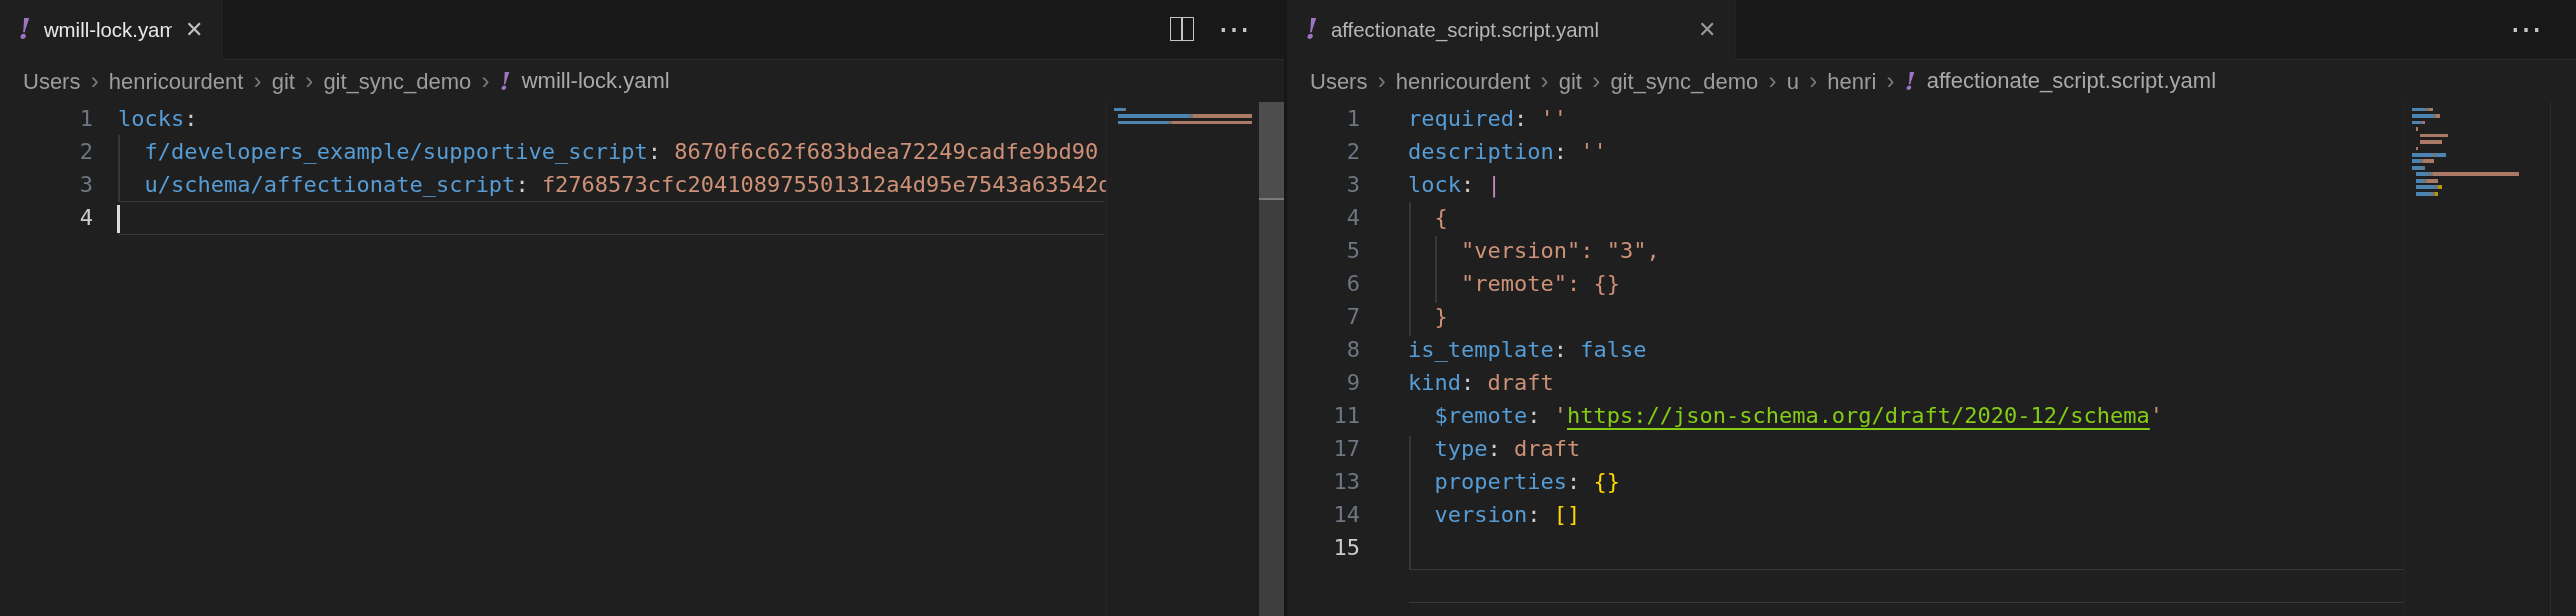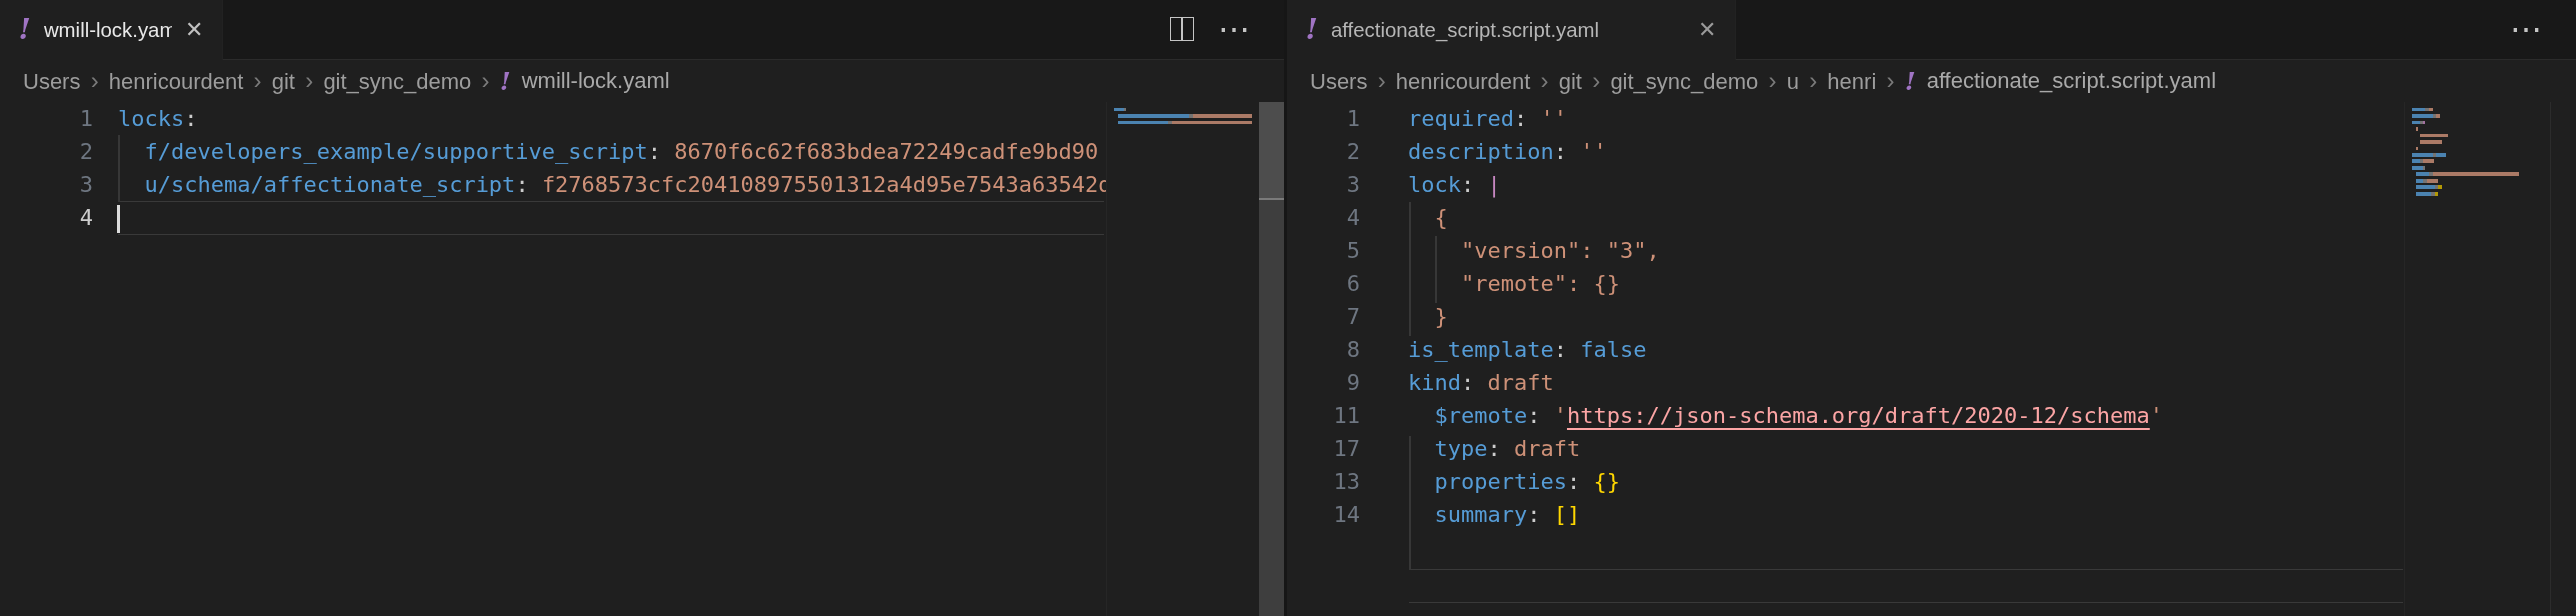--- a/index.html
+++ b/index.html
@@ -56,21 +56,21 @@
   .code { flex:1; overflow:hidden; }
   .pane-left  .code { padding-left:25px; }
   .pane-right .code { padding-left:48px; }
 
   .sk  { color:#569cd6; }
   .sp  { color:#cccccc; }
   .ss  { color:#ce9178; }
   .sb  { color:#569cd6; }
   .spi { color:#c586c0; }
   .sbr { color:#ffd700; }
-  .sl  { color:#fca5a5; text-decoration:underline; text-underline-offset:4.6px; }
+  .sl  { color:#84cc16; text-decoration:underline; text-underline-offset:4.6px; }
   .spl { color:#cccccc; }
 
   .current-line { position:absolute; height:34px; border-top:1.9px solid #393939;
     border-bottom:1.9px solid #393939; pointer-events:none; }
   .pane-left  .current-line { left:118px; width:986px; }
   .pane-right .current-line { left:122px; width:994px; }
   .cursor { position:absolute; width:2.8px; height:28px; background:#dcdcdc; display:none; }
 
   .indent-guide { position:absolute; width:1.9px; background:#373737; }
 
@@ -172,21 +172,22 @@
             <div class="line"><span class="ln">3</span><span class="code"><span class="sk">lock</span><span class="sp">: </span><span class="spi">|</span></span></div>
             <div class="line"><span class="ln">4</span><span class="code"><span class="spl">  </span><span class="ss">{</span></span></div>
             <div class="line"><span class="ln">5</span><span class="code"><span class="spl">    </span><span class="ss">"version": "3",</span></span></div>
             <div class="line"><span class="ln">6</span><span class="code"><span class="spl">    </span><span class="ss">"remote": {}</span></span></div>
             <div class="line"><span class="ln">7</span><span class="code"><span class="spl">  </span><span class="ss">}</span></span></div>
             <div class="line"><span class="ln">8</span><span class="code"><span class="sk">is_template</span><span class="sp">: </span><span class="sb">false</span></span></div>
             <div class="line"><span class="ln">9</span><span class="code"><span class="sk">kind</span><span class="sp">: </span><span class="ss">draft</span></span></div>
             <div class="line"><span class="ln">11</span><span class="code"><span class="spl">  </span><span class="sk">$remote</span><span class="sp">: </span><span class="ss">'</span><span class="sl">https://json-schema.org/draft/2020-12/schema</span><span class="ss">'</span></span></div>
             <div class="line"><span class="ln">17</span><span class="code"><span class="spl">  </span><span class="sk">type</span><span class="sp">: </span><span class="ss">draft</span></span></div>
             <div class="line"><span class="ln">13</span><span class="code"><span class="spl">  </span><span class="sk">properties</span><span class="sp">: </span><span class="sbr">{}</span></span></div>
-            <div class="line"><span class="ln">14</span><span class="code"><span class="spl">  </span><span class="sk">summary</span><span class="sp">: </span><span class="sbr">[]</span></span></div>
+            <div class="line"><span class="ln">14</span><span class="code"><span class="spl">  </span><span class="sk">version</span><span class="sp">: </span><span class="sbr">[]</span></span></div>
+            <div class="line active"><span class="ln">15</span><span class="code"></span></div>
           </div>
       </div>
       <div class="indent-guide" style="left:122px; top:100px; height:134px;"></div>
       <div class="indent-guide" style="left:148px; top:134px; height:67px;"></div>
       <div class="indent-guide" style="left:122px; top:334px; height:134px;"></div>
 
       <div class="minimap">
         <div class="mm-lines">
             <div class="mm-line"><span class="mm-seg" style="width: 13px; background: rgb(86, 156, 214);"></span><span class="mm-seg" style="width: 3.7px; background: rgb(138, 138, 138);"></span><span class="mm-seg" style="width: 3.7px; background: rgb(206, 145, 120);"></span></div>
             <div class="mm-line"><span class="mm-seg" style="width: 20.4px; background: rgb(86, 156, 214);"></span><span class="mm-seg" style="width: 3.7px; background: rgb(138, 138, 138);"></span><span class="mm-seg" style="width: 3.7px; background: rgb(206, 145, 120);"></span></div>

